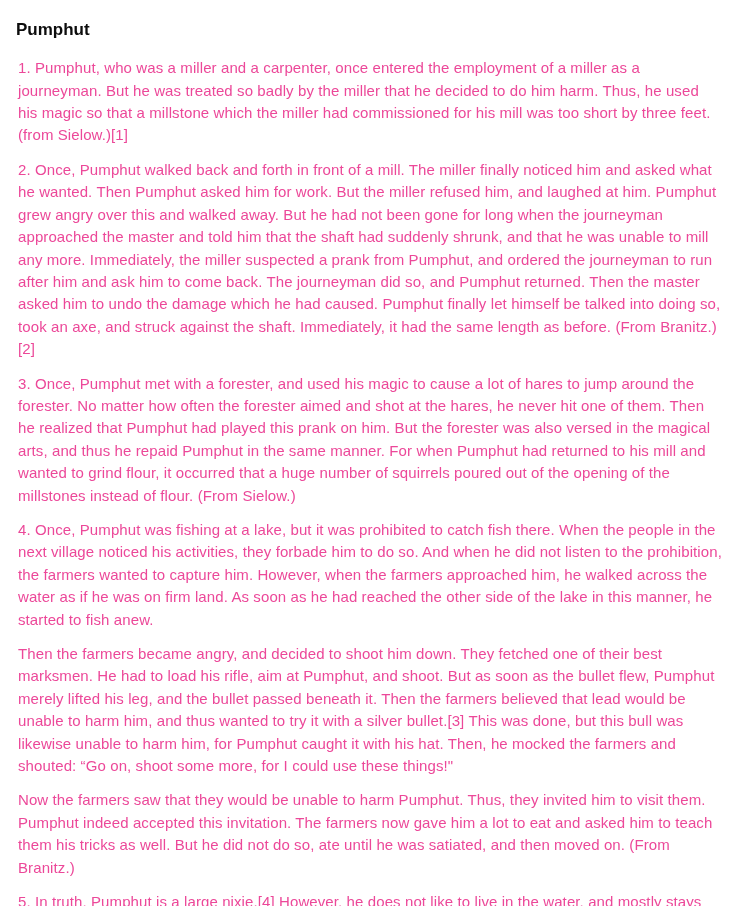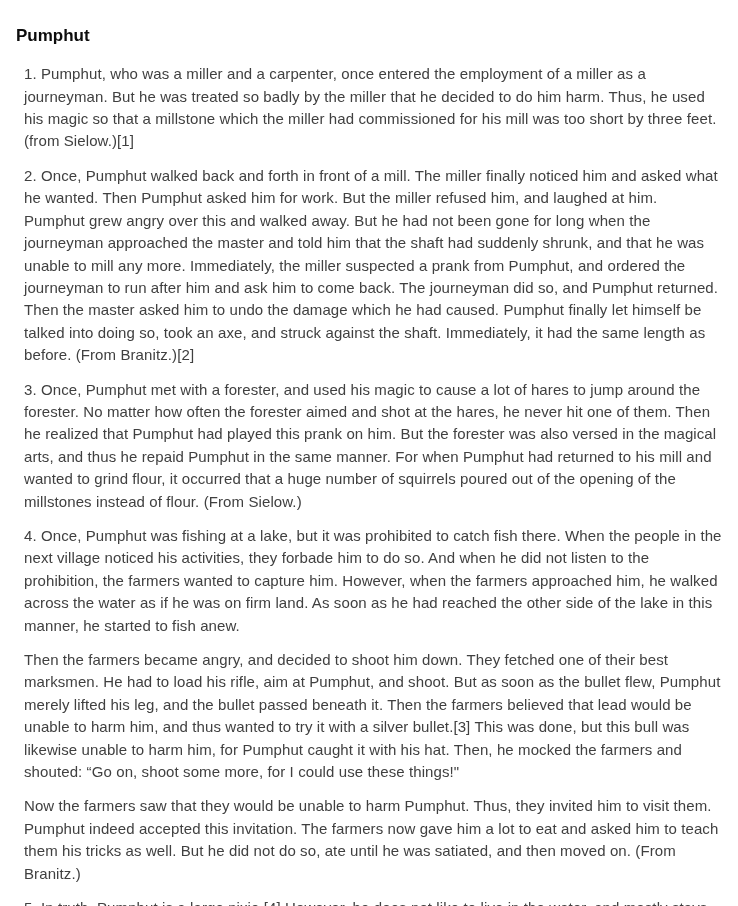--- a/index.html
+++ b/index.html
@@ -10,32 +10,32 @@
   body {
     font-family: "Liberation Sans", "DejaVu Sans", sans-serif;
     color: #202122;
   }
   .doc {
     width: 738px;
     box-sizing: border-box;
     padding: 11px 16px 20px 16px;
   }
   .doc h1 {
-    margin: 14px 0 17px 0;
+    margin: 8px 0 17px 0;
     font-size: 17px;
     line-height: 1.25;
     font-weight: 700;
     color: #0d0d0d;
   }
   .doc p {
-    margin: 0 0 12px 8px;
+    margin: 0 0 12px 2px;
     font-size: 15px;
     line-height: 22.4px;
     letter-spacing: 0.1px;
-    color: #404040;
+    color: #ec4899;
   }
   .doc p:last-child {
     margin-bottom: 0;
   }
 </style>
 </head>
 <body>
 
 <main class="doc">
   <h1>Pumphut</h1>

